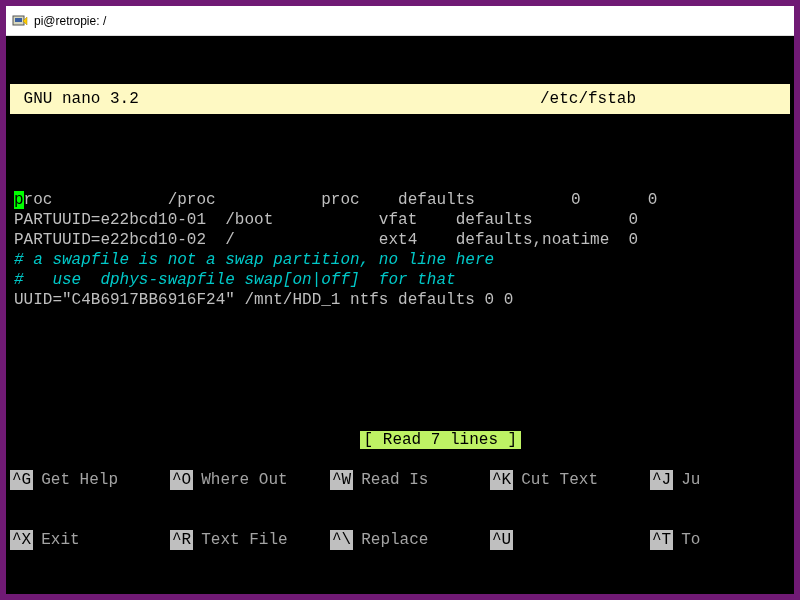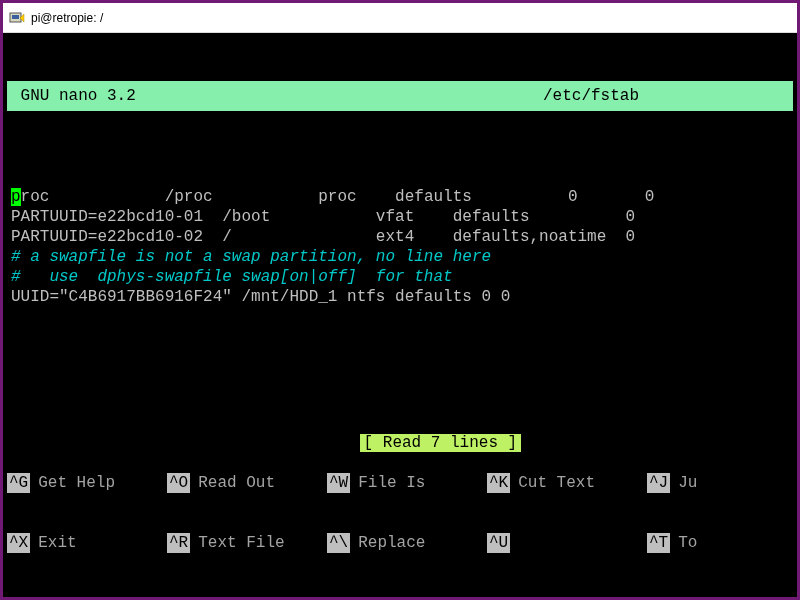--- a/index.html
+++ b/index.html
@@ -4,21 +4,21 @@
   <style>
     * { margin: 0; padding: 0; box-sizing: border-box; }
     body {
       font-family: "Segoe UI", Tahoma, sans-serif;
       background: #fff;
       width: 800px;
       height: 600px;
       overflow: hidden;
     }
     .window {
-      border: 3px solid #701a75;
+      border: 6px solid #701a75;
       width: 800px;
       height: 600px;
       display: flex;
       flex-direction: column;
     }
     .titlebar {
       height: 30px;
       background: #fff;
       display: flex;
       align-items: center;
@@ -43,21 +43,21 @@
       padding: 8px 4px 4px 4px;
       font-family: "Consolas", "Courier New", monospace;
       font-size: 16px;
       line-height: 20px;
       color: #bfbfbf;
       position: relative;
       overflow: hidden;
       white-space: pre;
     }
     .nano-header {
-      background: #86efac;
+      background: #fef9c3;
       color: #000;
       padding: 15px 4px;
       display: flex;
       margin-bottom: 2px;
       height: 20px;
       align-items: center;
     }
     .nano-header-left { flex: 0 0 auto; width: 150px; }
     .nano-header-center { flex: 1; text-align: right; padding-right: 150px; }
     .content-area {
@@ -124,22 +124,22 @@
     </div>
 
     <div class="content-area"><div><span class="cursor-inv">p</span><span>roc            /proc           proc    defaults          0       0</span></div><div>PARTUUID=e22bcd10-01  /boot           vfat    defaults          0</div><div>PARTUUID=e22bcd10-02  /               ext4    defaults,noatime  0</div><div class="line-cyan"># a swapfile is not a swap partition, no line here</div><div class="line-cyan">#   use  dphys-swapfile swap[on|off]  for that</div><div></div><div>UUID="C4B6917BB6916F24" /mnt/HDD_1 ntfs defaults 0 0</div></div>
 
     <div class="footer">
       <div class="status-center">
         <span class="status-text">[ Read 7 lines ]</span>
       </div>
       <div class="shortcut-row">
         <div class="shortcut"><span class="key">^G</span><span class="label">Get Help</span></div>
-        <div class="shortcut"><span class="key">^O</span><span class="label">Read Out</span></div>
-        <div class="shortcut"><span class="key">^W</span><span class="label">File Is</span></div>
+        <div class="shortcut"><span class="key">^O</span><span class="label">Where Out</span></div>
+        <div class="shortcut"><span class="key">^W</span><span class="label">Read Is</span></div>
         <div class="shortcut"><span class="key">^K</span><span class="label">Cut Text</span></div>
         <div class="shortcut"><span class="key">^J</span><span class="label">Ju</span></div>
       </div>
       <div class="shortcut-row">
         <div class="shortcut"><span class="key">^X</span><span class="label">Exit</span></div>
         <div class="shortcut"><span class="key">^R</span><span class="label">Text File</span></div>
         <div class="shortcut"><span class="key">^\</span><span class="label">Replace</span></div>
         <div class="shortcut"><span class="key">^U</span></div>
         <div class="shortcut"><span class="key">^T</span><span class="label">To</span></div>
       </div>

